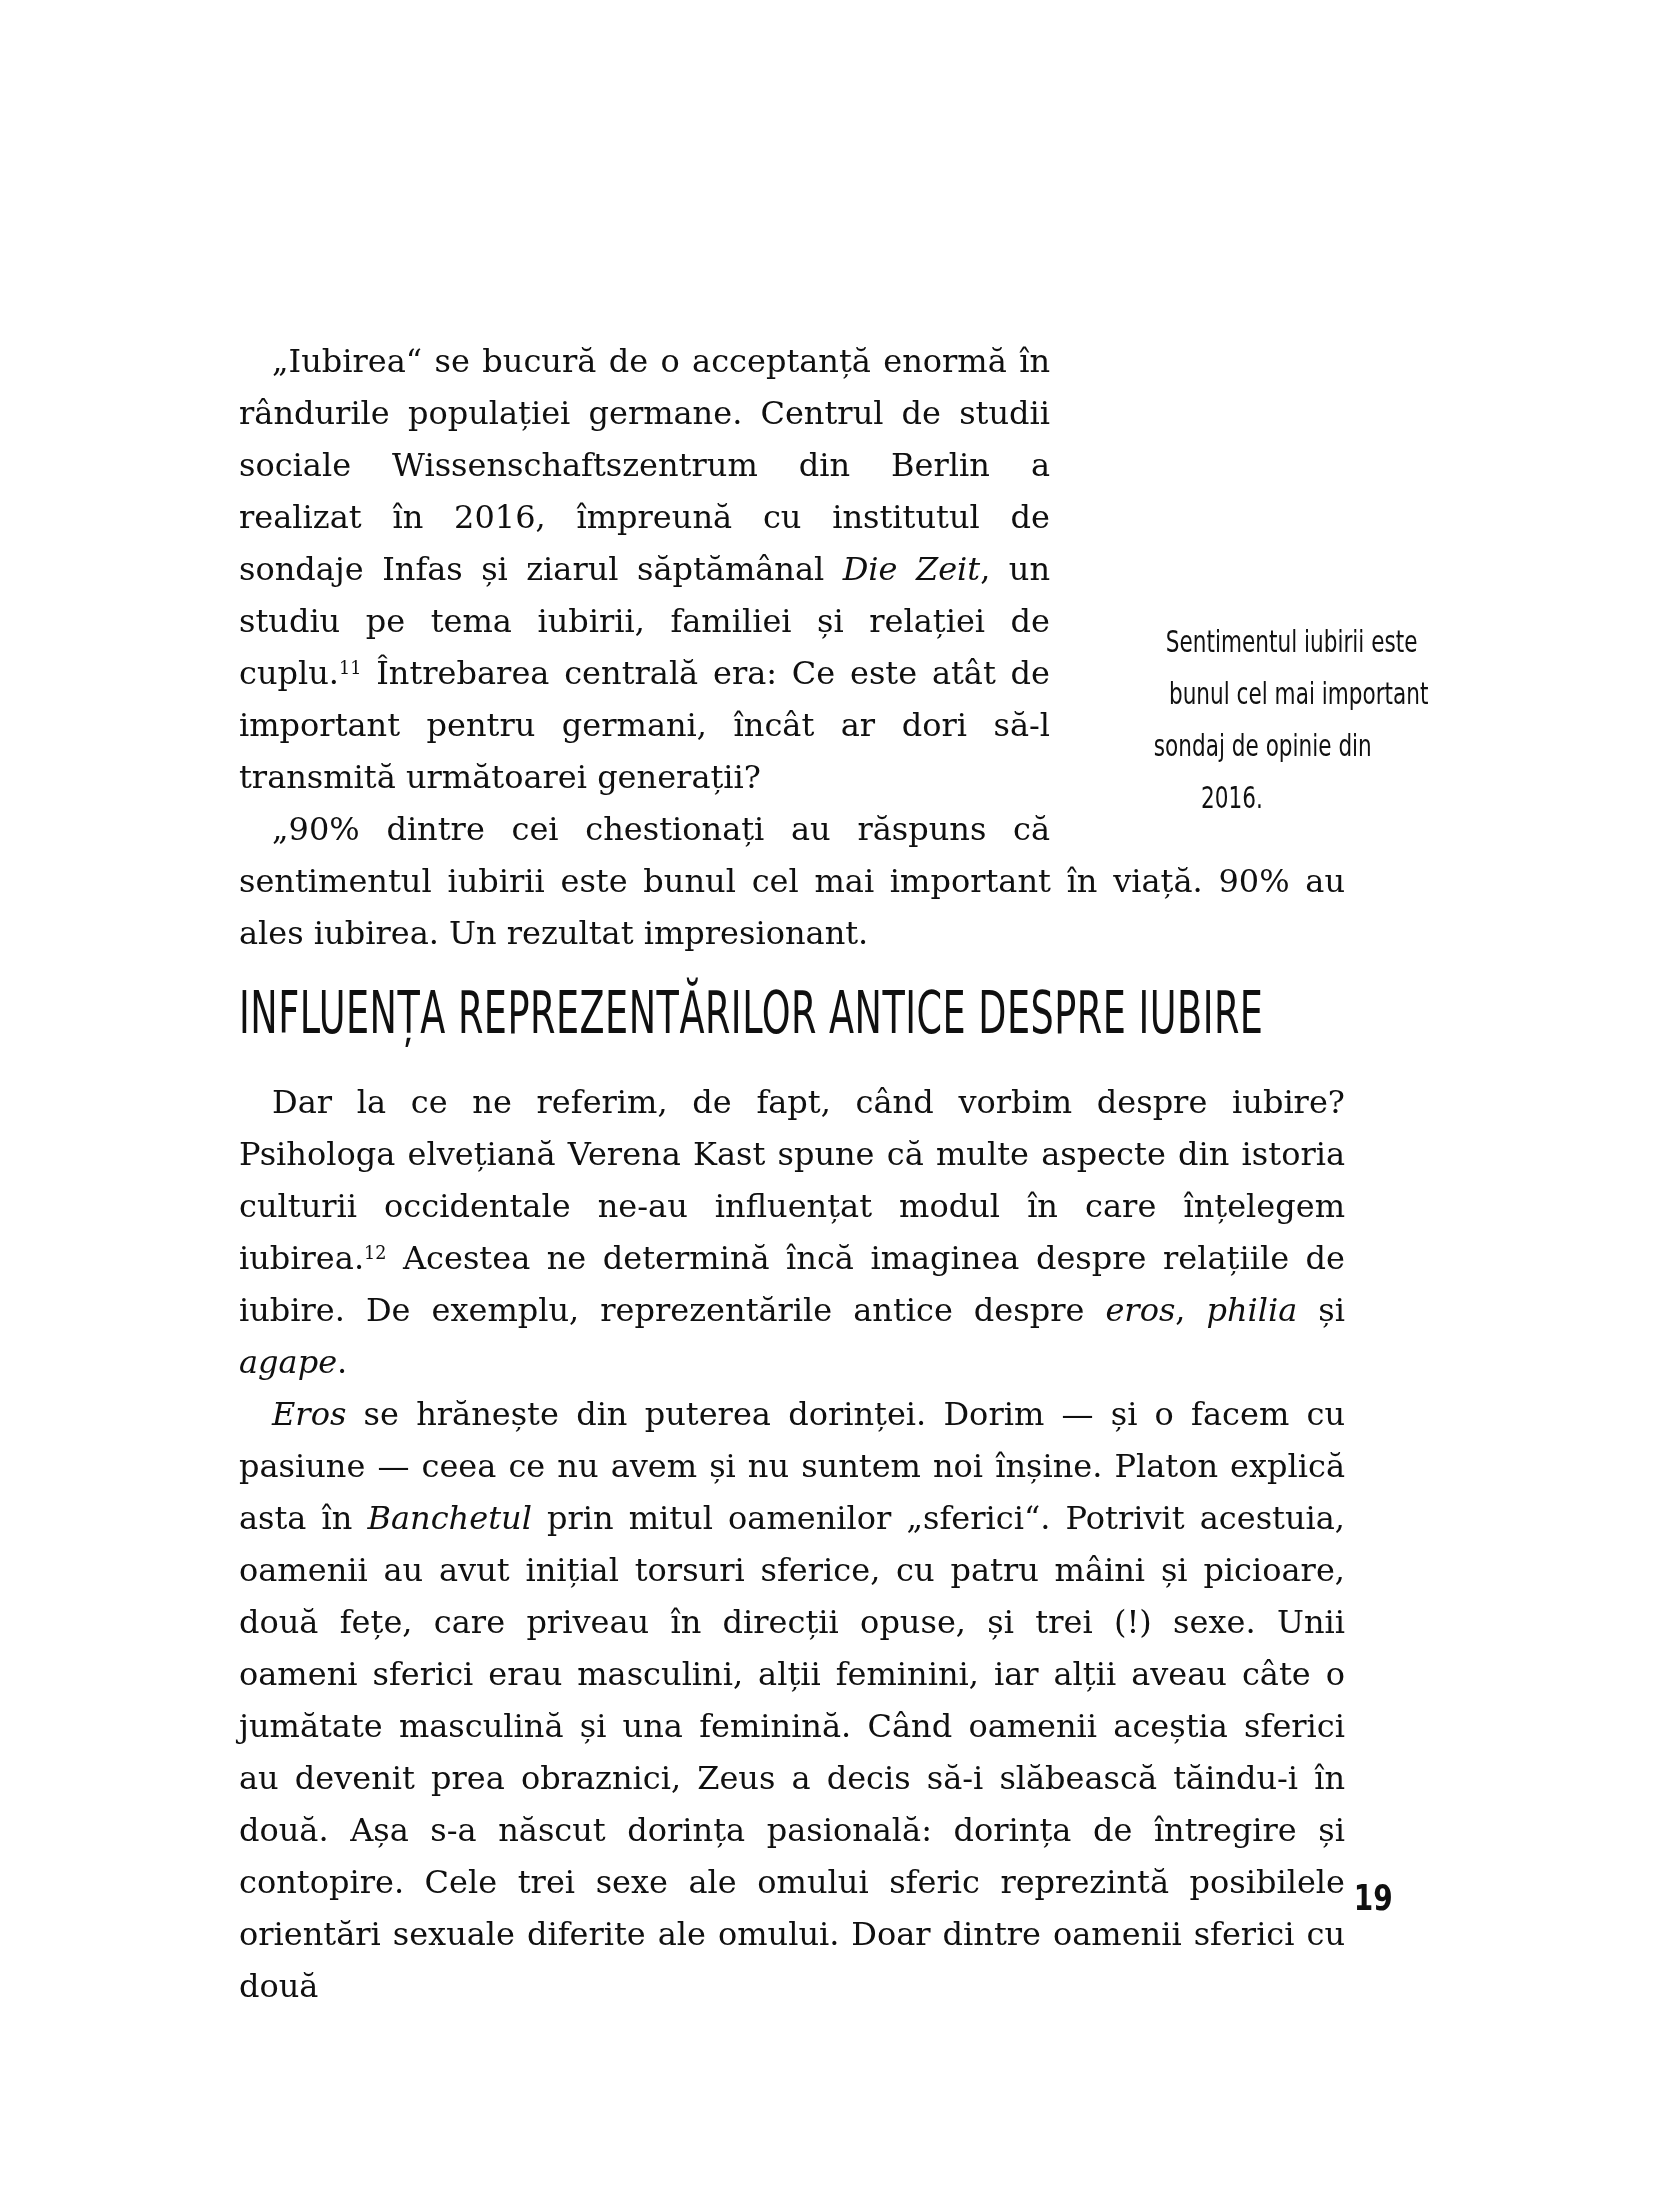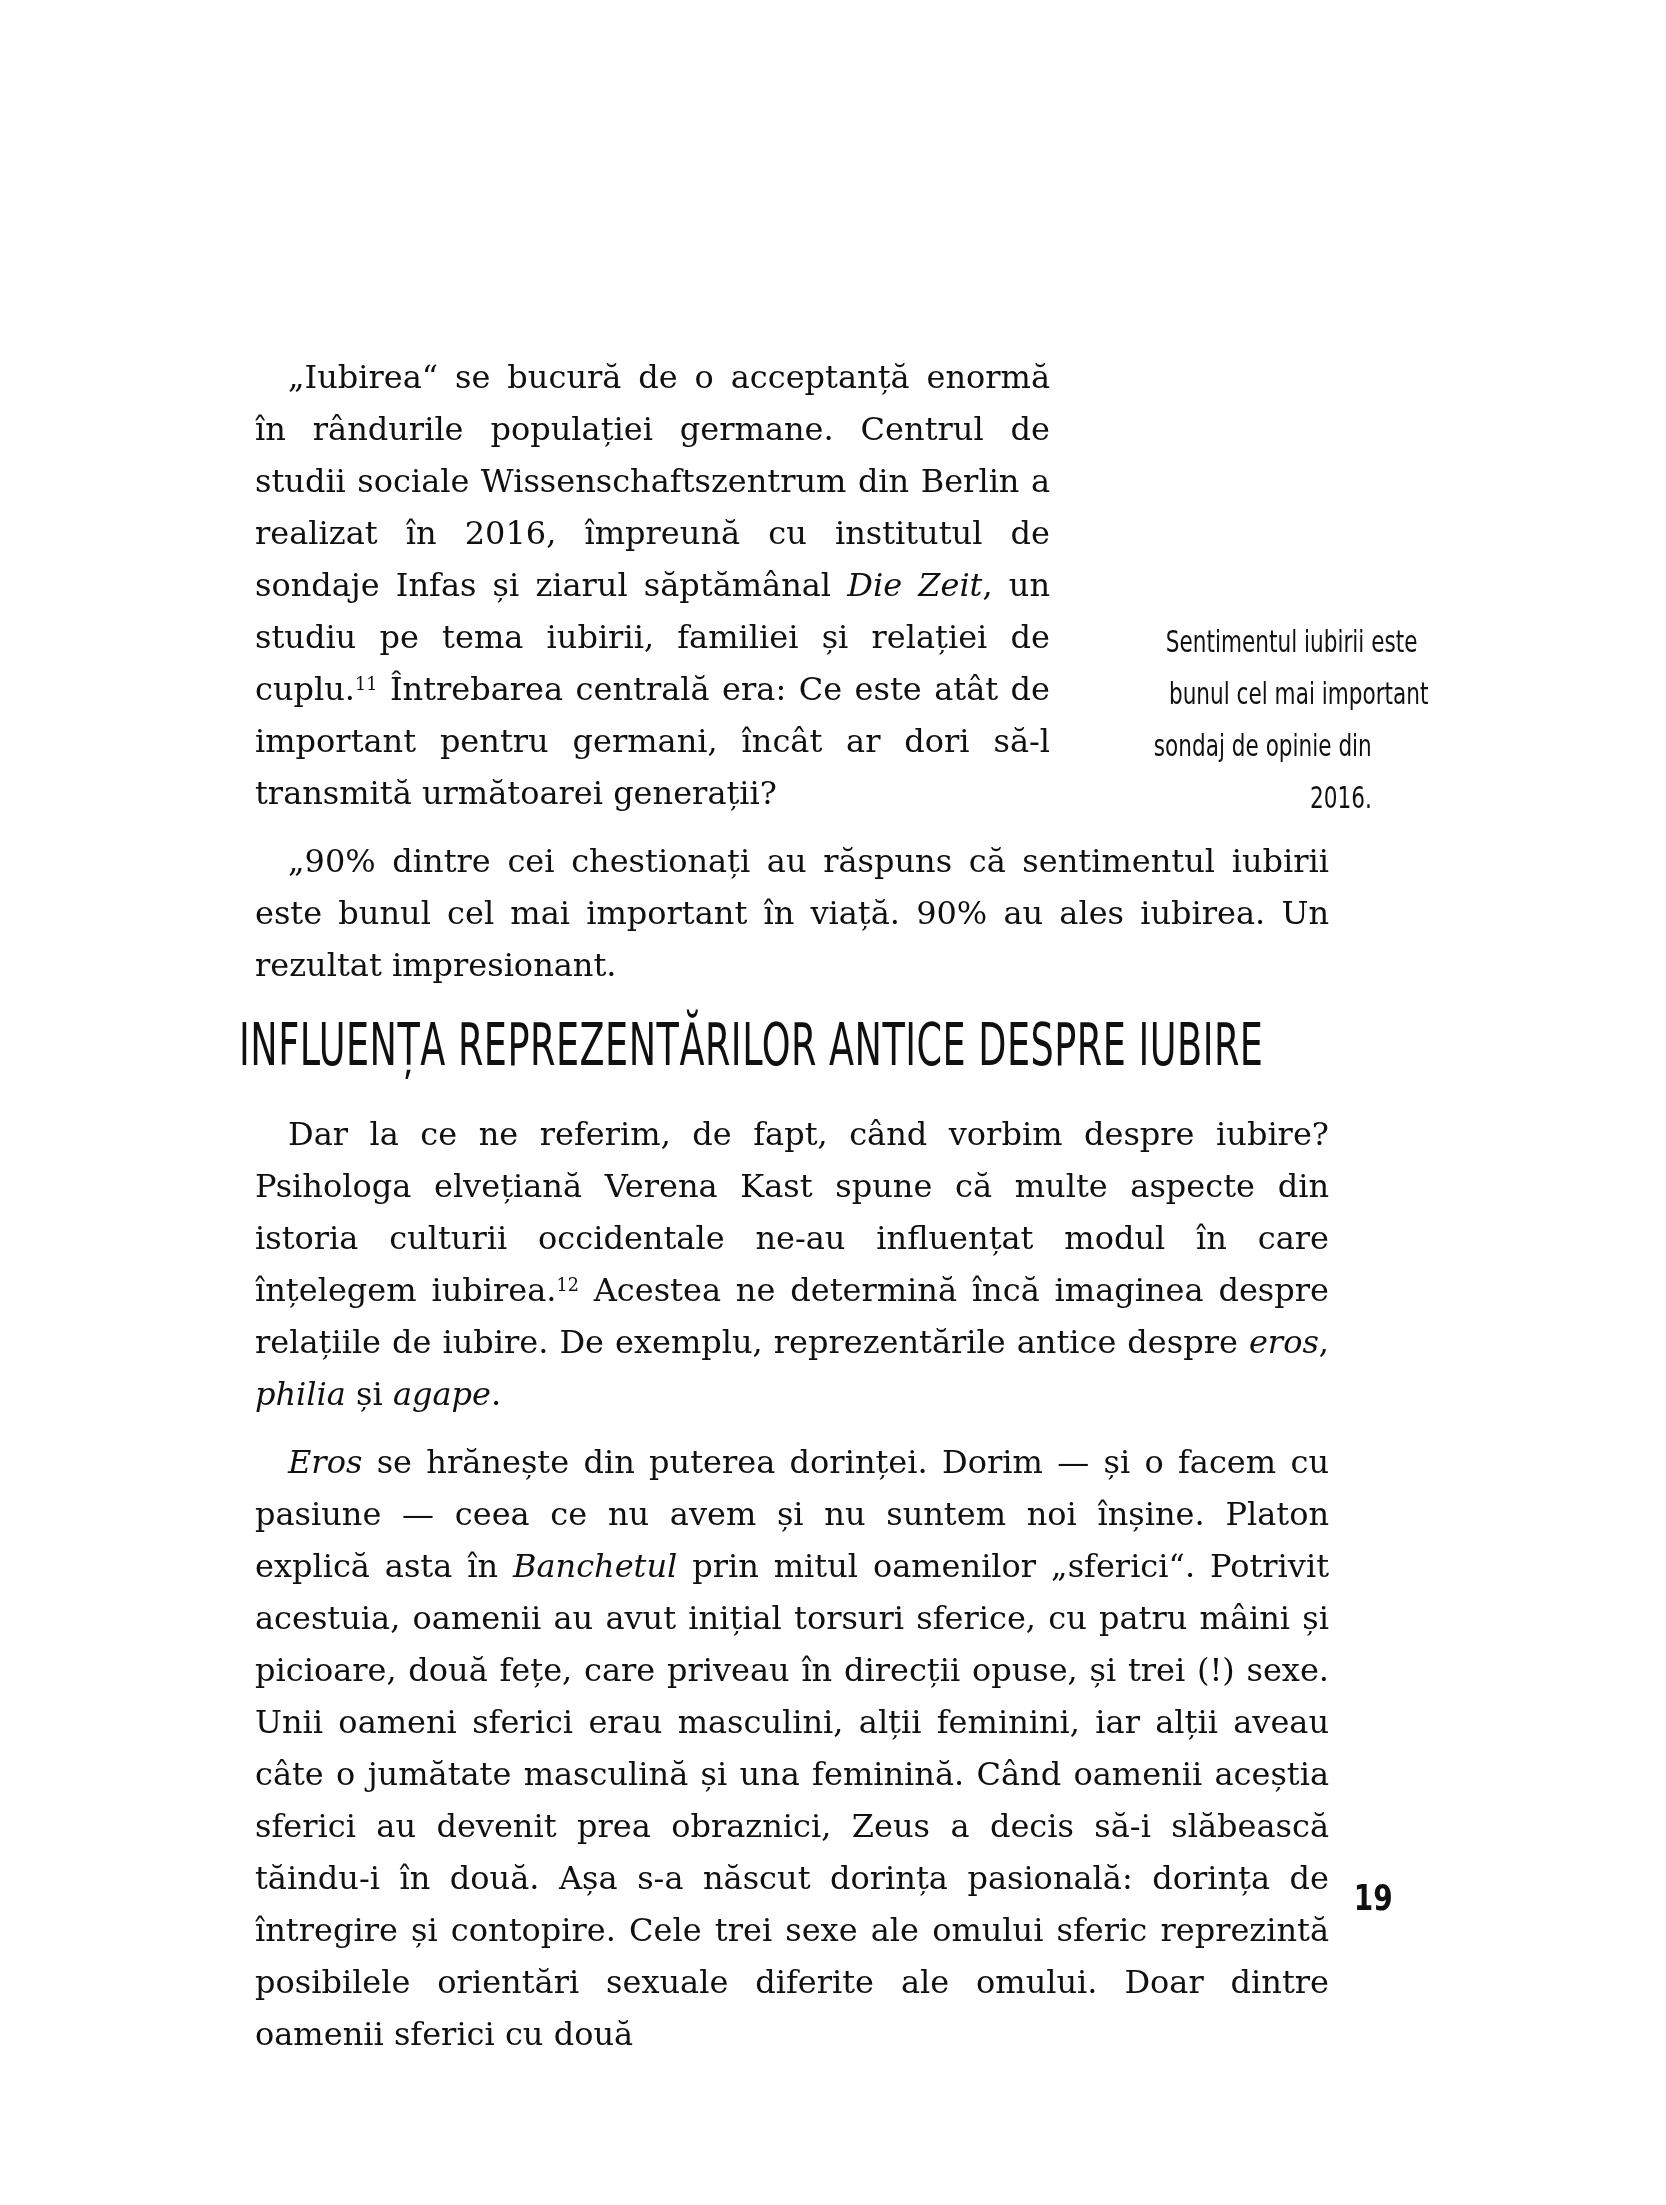--- a/index.html
+++ b/index.html
@@ -16,21 +16,21 @@
     font-family: "DejaVu Serif", serif;
     color: #101010;
   }
   .text-block {
     position: absolute;
     left: 239px;
     top: 335px;
     width: 1106px;
   }
   .para {
-    margin: 16px;
+    margin: 0;
     font-size: 32px;
     line-height: 52px;
     text-align: justify;
     hyphens: auto;
     -webkit-hyphens: auto;
   }
   .para.indent { text-indent: 33px; }
   .para sup {
     font-size: 0.55em;
     line-height: 0;
@@ -42,21 +42,21 @@
 
   
   .margin-note {
     float: right;
     width: 304px;
     margin-top: 281px;
     margin-right: -27px;
     margin-left: 18px;
   }
   .note-line {
-    text-align: right;
+    text-align: center;
     font-family: "DejaVu Sans", sans-serif;
     font-size: 30px;
     line-height: 52px;
     white-space: nowrap;
   }
   .note-line .cx {
     display: inline-block;
     transform: scaleX(0.72);
     transform-origin: 100% 50%;
   }

